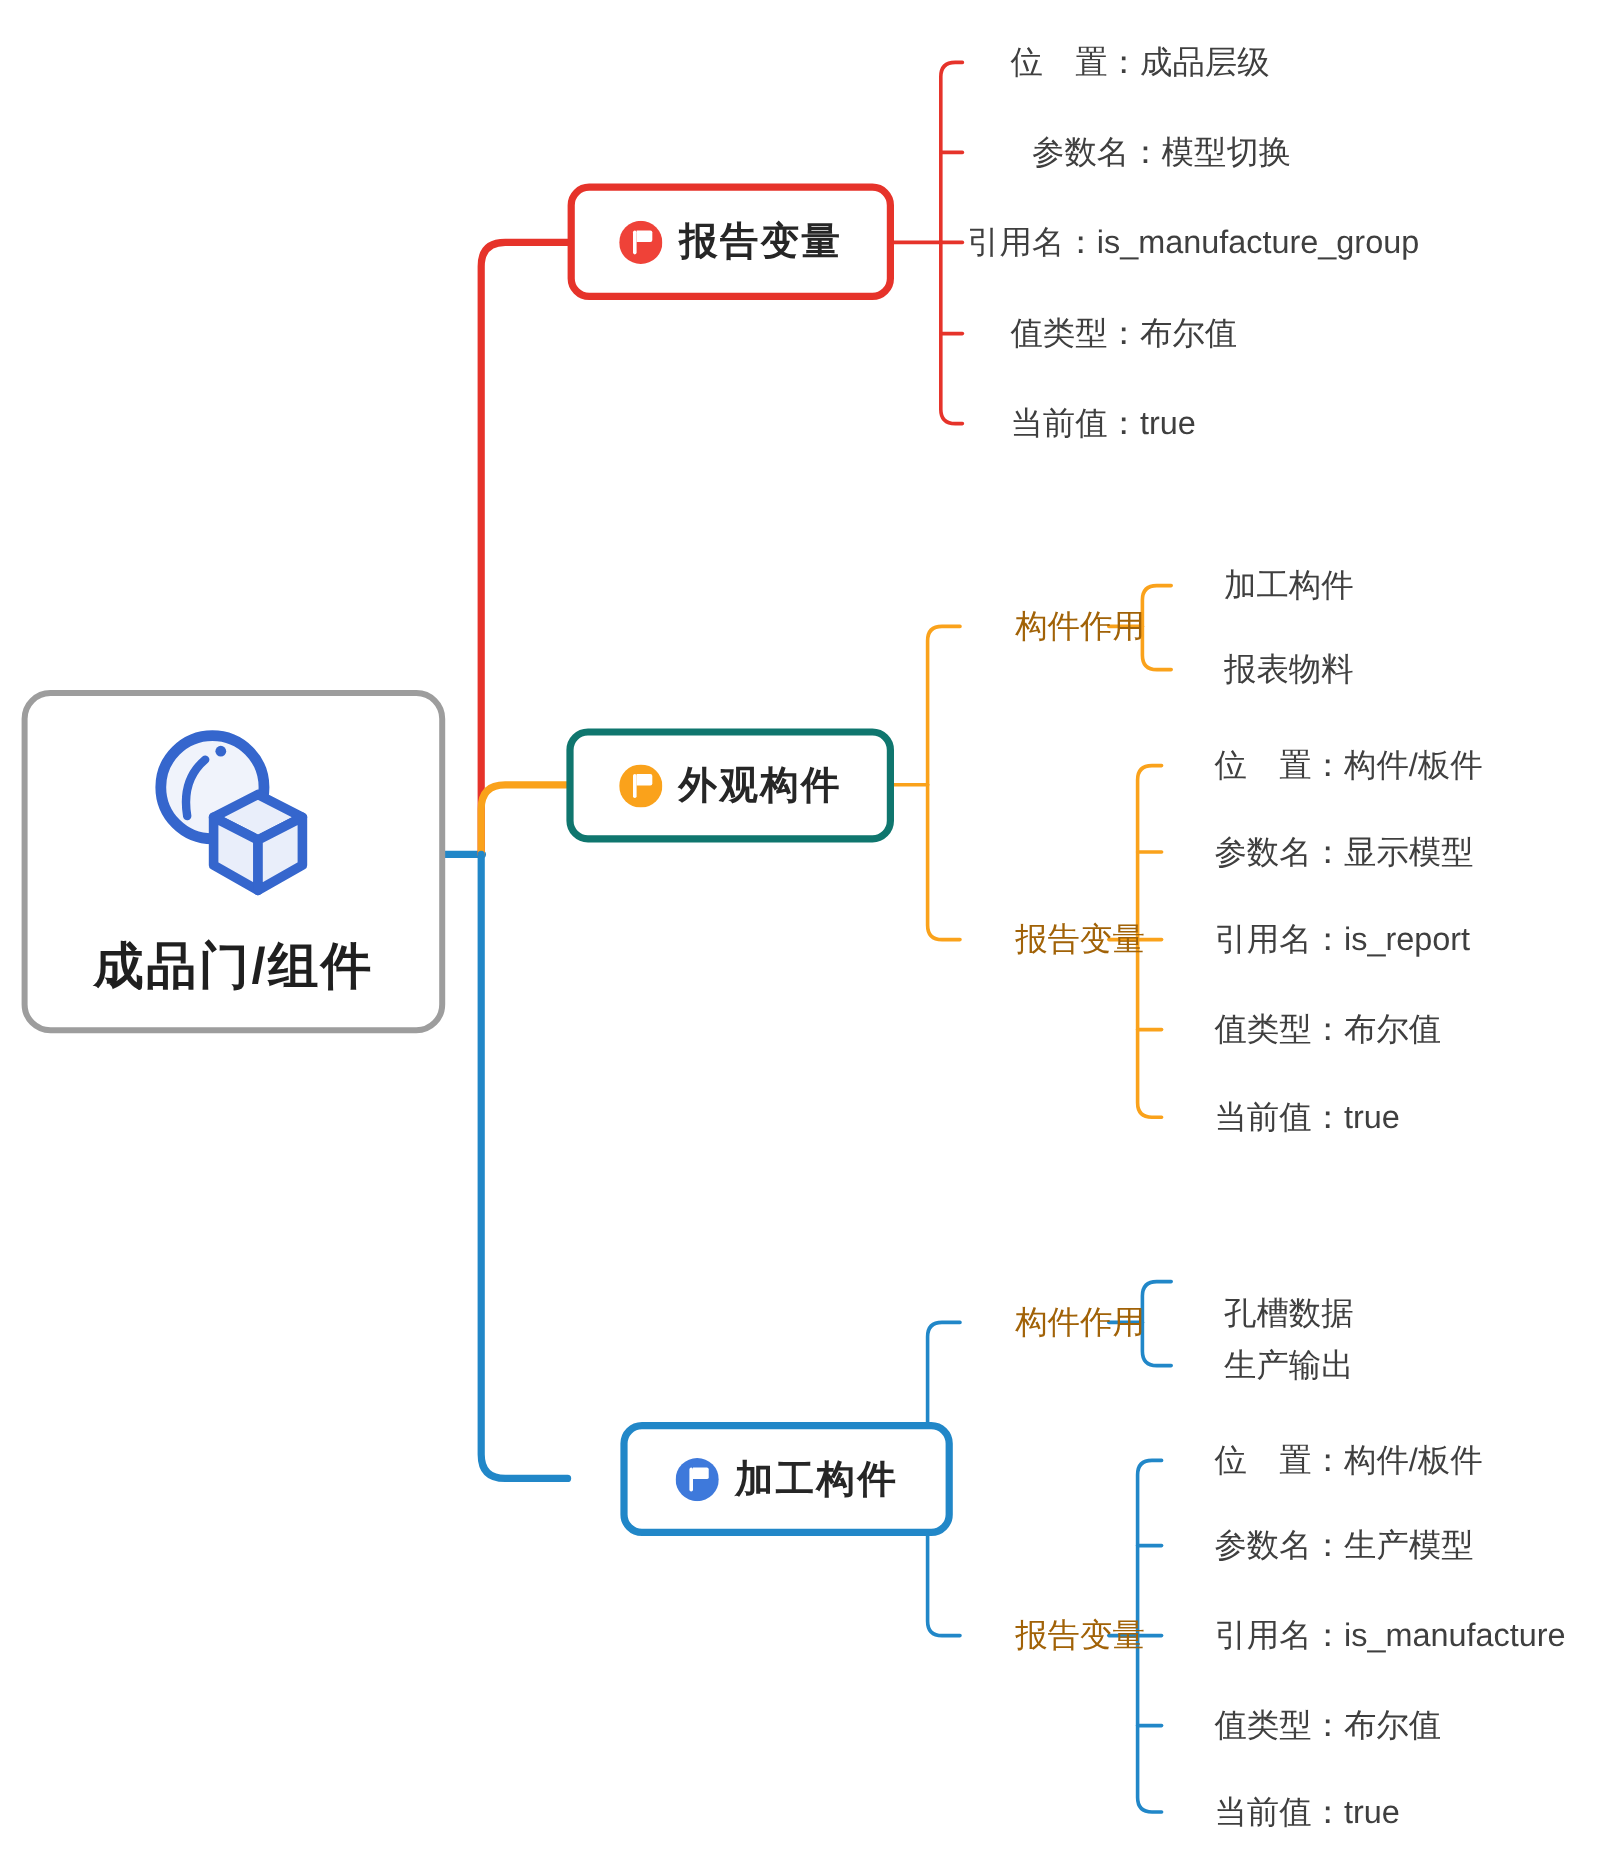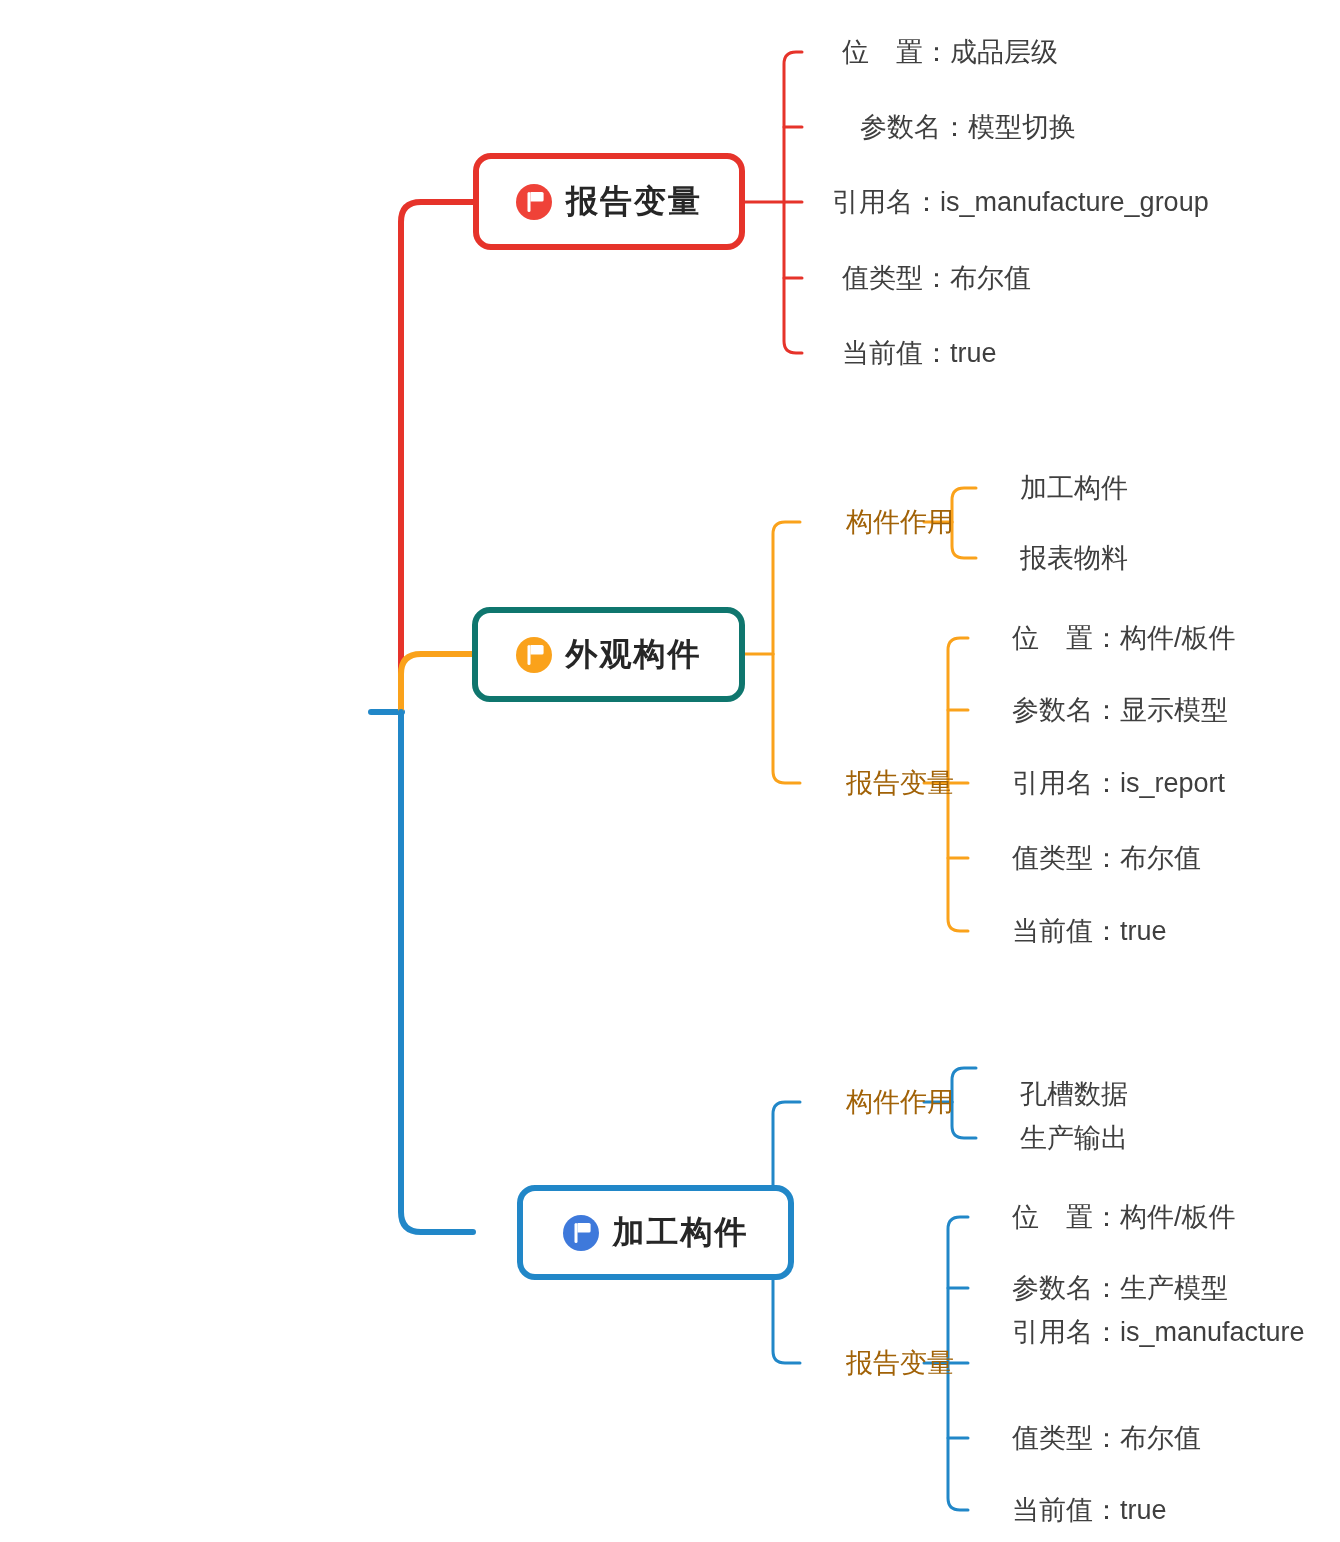--- a/index.html
+++ b/index.html
@@ -83,20 +83,35 @@
 
       <path d="M 924 1363 H 948"></path>
       <path d="M 948 1363 V 1229 Q 948 1217 960 1217 H 968"></path>
       <path d="M 948 1288 H 968"></path>
       <path d="M 948 1363 H 968"></path>
       <path d="M 948 1438 H 968"></path>
       <path d="M 948 1363 V 1498 Q 948 1510 960 1510 H 968"></path>
     </g>
   </svg>
 
+  <div class="root-node">
+    <span>
+      <svg width="150" height="150" viewBox="0 0 150 150">
+        <circle cx="57" cy="52" r="43" fill="#F0F3FB" stroke="#3566CD" stroke-width="9"></circle>
+        <path d="M 36 76 Q 31 46 51 29" stroke="#3566CD" stroke-width="7" stroke-linecap="round" fill="none"></path>
+        <circle cx="64" cy="22" r="4.5" fill="#3566CD"></circle>
+        <g stroke="#3566CD" stroke-width="8" stroke-linejoin="round" fill="#E9EEFA">
+          <path d="M 95 58 L 132 77 L 95 96 L 58 77 Z"></path>
+          <path d="M 58 77 L 95 96 L 95 138 L 58 117 Z"></path>
+          <path d="M 95 96 L 132 77 L 132 117 L 95 138 Z"></path>
+        </g>
+      </svg>
+    </span>
+    <div class="root-label">成品门/组件</div>
+  </div>
 
   <div class="node node-red" style="left:473px; top:153px; width:272px; height:97px;">
     <span class="flag-badge">
       <svg viewBox="0 0 36 36" width="36" height="36">
         <circle cx="18" cy="18" r="18" fill="#EF4238"></circle>
         <rect x="11.5" y="8" width="3" height="20" rx="1.5" fill="#fff"></rect>
         <path d="M14.5 8 H 26 Q 27.6 8 27.6 9.6 V 16 Q 27.6 17.6 26 17.6 H 14.5 Z" fill="#fff"></path>
       </svg>
     </span>
     <span class="node-label">报告变量</span>
@@ -119,21 +134,21 @@
         <circle cx="18" cy="18" r="18" fill="#3E79DB"></circle>
         <rect x="11.5" y="8" width="3" height="20" rx="1.5" fill="#fff"></rect>
         <path d="M14.5 8 H 26 Q 27.6 8 27.6 9.6 V 16 Q 27.6 17.6 26 17.6 H 14.5 Z" fill="#fff"></path>
       </svg>
     </span>
     <span class="node-label">加工构件</span>
   </div>
 
   <div class="leaf" style="left:806px; top:34px;">位　置：成品层级</div>
   <div class="leaf" style="left:824px; top:109px;">参数名：模型切换</div>
-  <div class="leaf" style="left:796px; top:184px;text-align:right;">引用名：is_manufacture_group</div>
+  <div class="leaf" style="left:770px; top:184px;text-align:right;">引用名：is_manufacture_group</div>
   <div class="leaf" style="left:806px; top:260px;">值类型：布尔值</div>
   <div class="leaf" style="left:806px; top:335px;">当前值：true</div>
 
   <div class="group-label" style="left:806px; top:504px;">构件作用</div>
   <div class="leaf" style="left:984px; top:470px;">加工构件</div>
   <div class="leaf" style="left:984px; top:540px;">报表物料</div>
 
   <div class="group-label" style="left:806px; top:765px;">报告变量</div>
   <div class="leaf" style="left:976px; top:620px;">位　置：构件/板件</div>
   <div class="leaf" style="left:976px; top:692px;">参数名：显示模型</div>
@@ -141,17 +156,17 @@
   <div class="leaf" style="left:976px; top:840px;">值类型：布尔值</div>
   <div class="leaf" style="left:976px; top:913px;">当前值：true</div>
 
   <div class="group-label" style="left:806px; top:1084px;">构件作用</div>
   <div class="leaf" style="left:984px; top:1076px;">孔槽数据</div>
   <div class="leaf" style="left:984px; top:1120px;">生产输出</div>
 
   <div class="group-label" style="left:806px; top:1345px;">报告变量</div>
   <div class="leaf" style="left:976px; top:1199px;">位　置：构件/板件</div>
   <div class="leaf" style="left:976px; top:1270px;">参数名：生产模型</div>
-  <div class="leaf" style="left:976px; top:1314px;">引用名：is_manufacture</div>
+  <div class="leaf" style="left:976px; top:1345px;">引用名：is_manufacture</div>
   <div class="leaf" style="left:976px; top:1420px;">值类型：布尔值</div>
   <div class="leaf" style="left:976px; top:1492px;">当前值：true</div>
 
 </div>
 
 </body></html>

